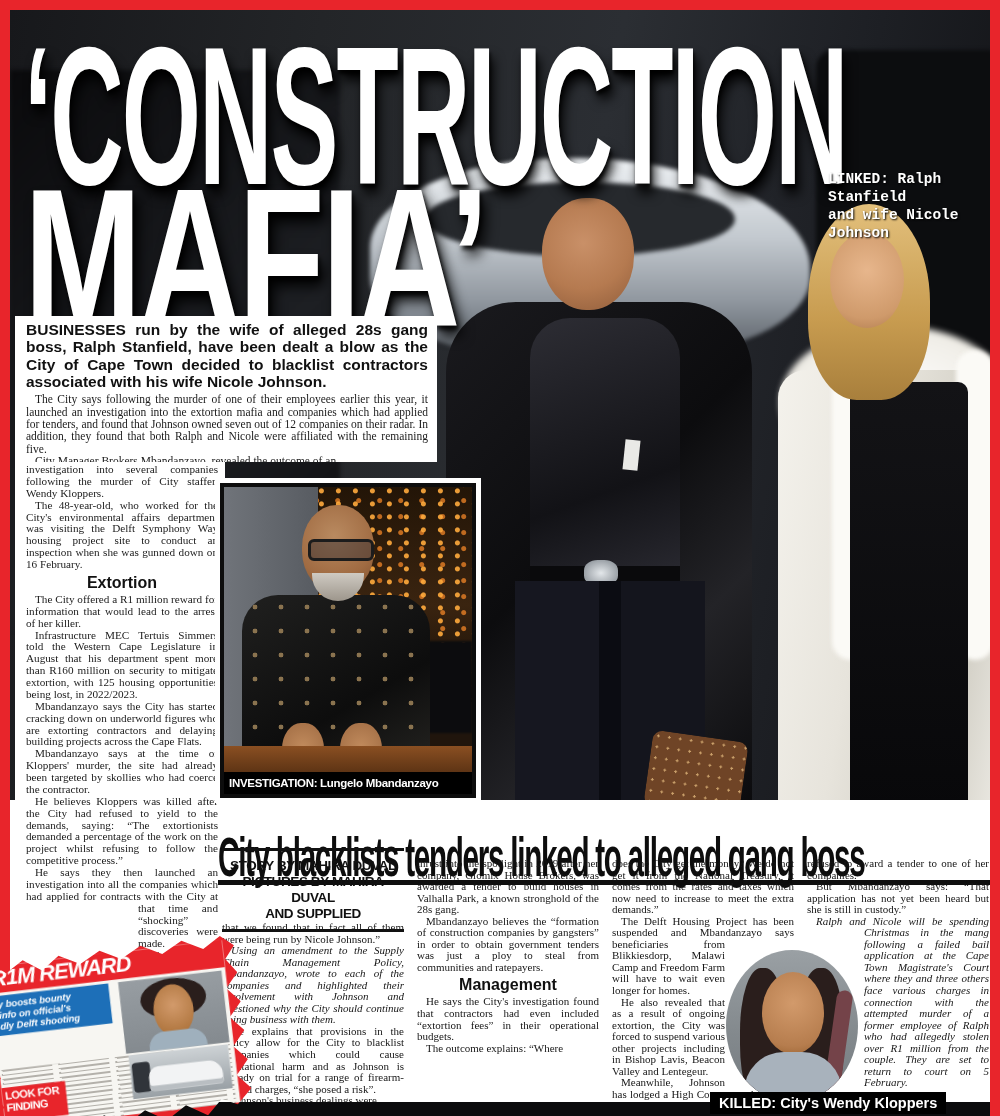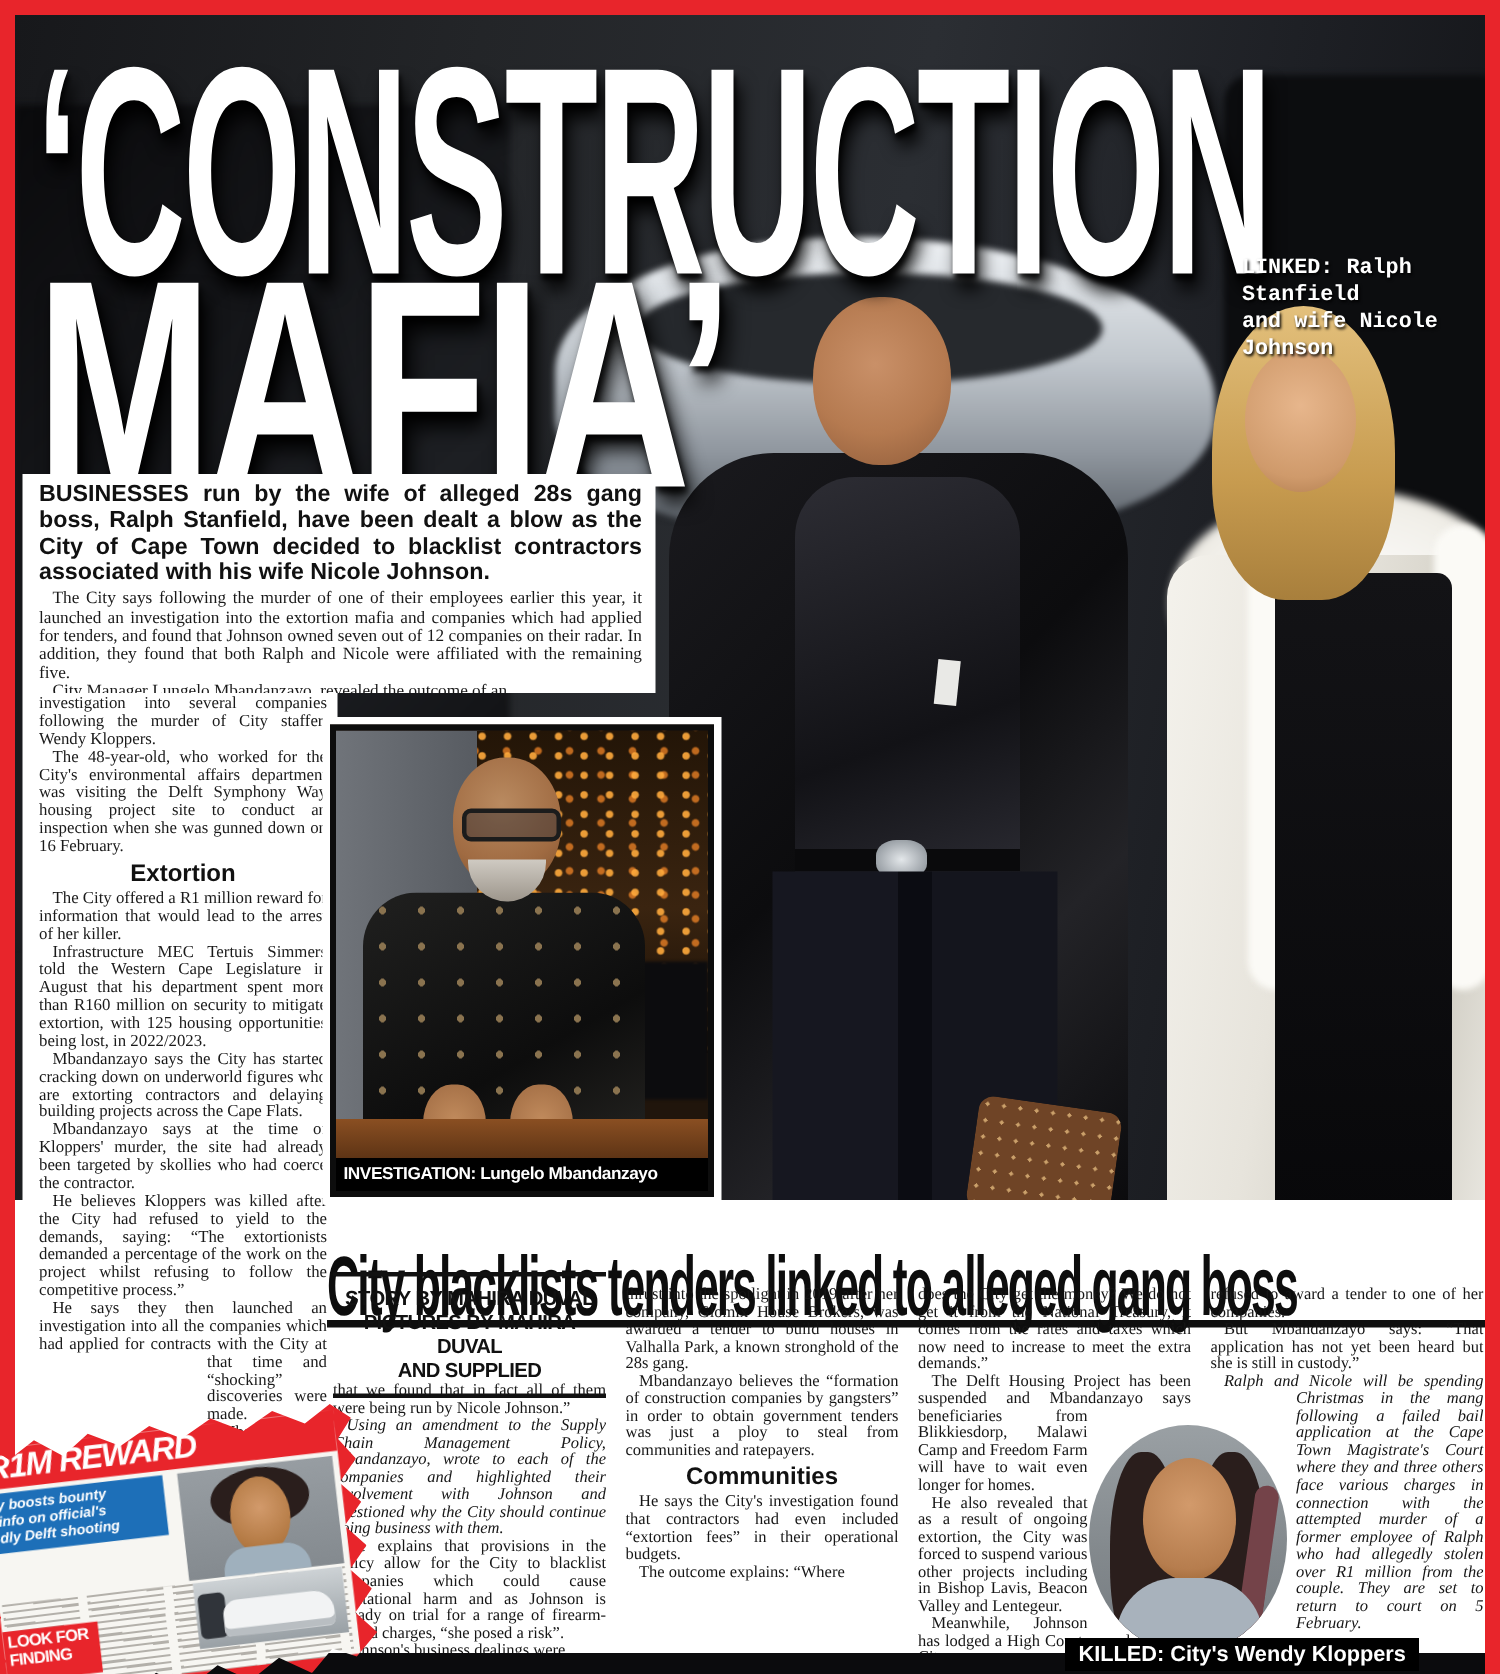--- a/index.html
+++ b/index.html
@@ -176,21 +176,21 @@
 <div class="abs hl hl2">MAFIA’</div>
 
 <div class="abs linked-cap sans">
   <div>LINKED: Ralph Stanfield</div>
   <div>and wife Nicole Johnson</div>
 </div>
 
 <div class="abs intro-panel">
   <p class="lead">BUSINESSES run by the wife of alleged 28s gang boss, Ralph Stanfield, have been dealt a blow as the City of Cape Town decided to blacklist contractors associated with his wife Nicole Johnson.</p>
   <p class="bodytext ind">The City says following the murder of one of their employees earlier this year, it launched an investigation into the extortion mafia and companies which had applied for tenders, and found that Johnson owned seven out of 12 companies on their radar. In addition, they found that both Ralph and Nicole were affiliated with the remaining five.</p>
-  <p class="bodytext ind">City Manager Lungelo Mbandanzayo, revealed the outcome of an</p>
+  <p class="bodytext ind">City Manager Brokers Mbandanzayo, revealed the outcome of an</p>
 </div>
 
 <div class="abs narrow-panel">
   <p>investigation into several companies following the murder of City staffer, Wendy Kloppers.</p>
   <p class="ind">The 48-year-old, who worked for the City's environmental affairs department was visiting the Delft Symphony Way housing project site to conduct an inspection when she was gunned down on 16 February.</p>
   <div class="colhead">Extortion</div>
   <p class="ind">The City offered a R1 million reward for information that would lead to the arrest of her killer.</p>
   <p class="ind">Infrastructure MEC Tertuis Simmers told the Western Cape Legislature in August that his department spent more than R160 million on security to mitigate extortion, with 125 housing opportunities being lost, in 2022/2023.</p>
   <p class="ind">Mbandanzayo says the City has started cracking down on underworld figures who are extorting contractors and delaying building projects across the Cape Flats.</p>
   <p class="ind">Mbandanzayo says at the time of Kloppers' murder, the site had already been targeted by skollies who had coerce the contractor.</p>
@@ -230,21 +230,21 @@
 <div class="abs ncol col1">
   <p>that we found that in fact all of them were being run by Nicole Johnson.”</p>
   <p class="ind ital">Using an amendment to the Supply Chain Management Policy, Mbandanzayo, wrote to each of the companies and highlighted their involvement with Johnson and questioned why the City should continue doing business with them.</p>
   <p class="ind">He explains that provisions in the policy allow for the City to blacklist companies which could cause reputational harm and as Johnson is already on trial for a range of firearm-related charges, “she posed a risk”.</p>
   <p class="ind">Johnson's business dealings were</p>
 </div>
 
 <div class="abs ncol col2">
   <p>thrust into the spotlight in 2019 after her company, Glomix House Brokers, was awarded a tender to build houses in Valhalla Park, a known stronghold of the 28s gang.</p>
   <p class="ind">Mbandanzayo believes the “formation of construction companies by gangsters” in order to obtain government tenders was just a ploy to steal from communities and ratepayers.</p>
-  <div class="colhead">Communities</div>
+  <div class="colhead">Management</div>
   <p class="ind">He says the City's investigation found that contractors had even included “extortion fees” in their operational budgets.</p>
   <p class="ind">The outcome explains: “Where</p>
 </div>
 
 <div class="abs ncol col3">
   <p>does the City get the money? We do not get it from the National Treasury, it comes from the rates and taxes which now need to increase to meet the extra demands.”</p>
   <p class="ind"><span>The Delft Housing Project has been suspended and Mbandanzayo says beneficiaries from</span>
     <span class="cut-r"></span>
     <span>Blikkiesdorp, Malawi Camp and Freedom Farm will have to wait even longer for homes.</span></p>
   <p class="ind">He also revealed that as a result of ongoing extortion, the City was forced to suspend various other projects including in Bishop Lavis, Beacon Valley and Lentegeur.</p>

